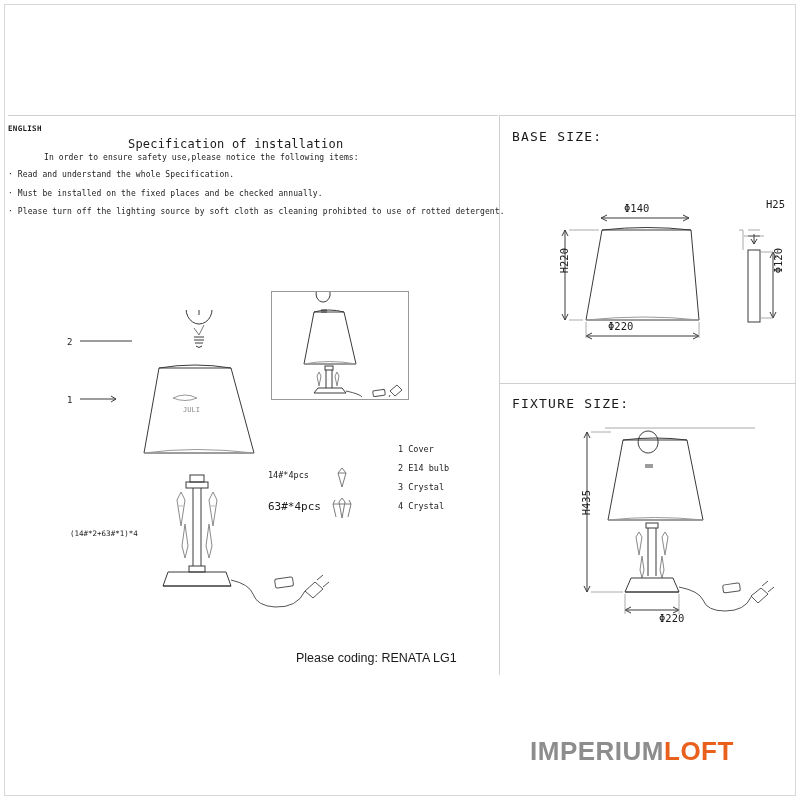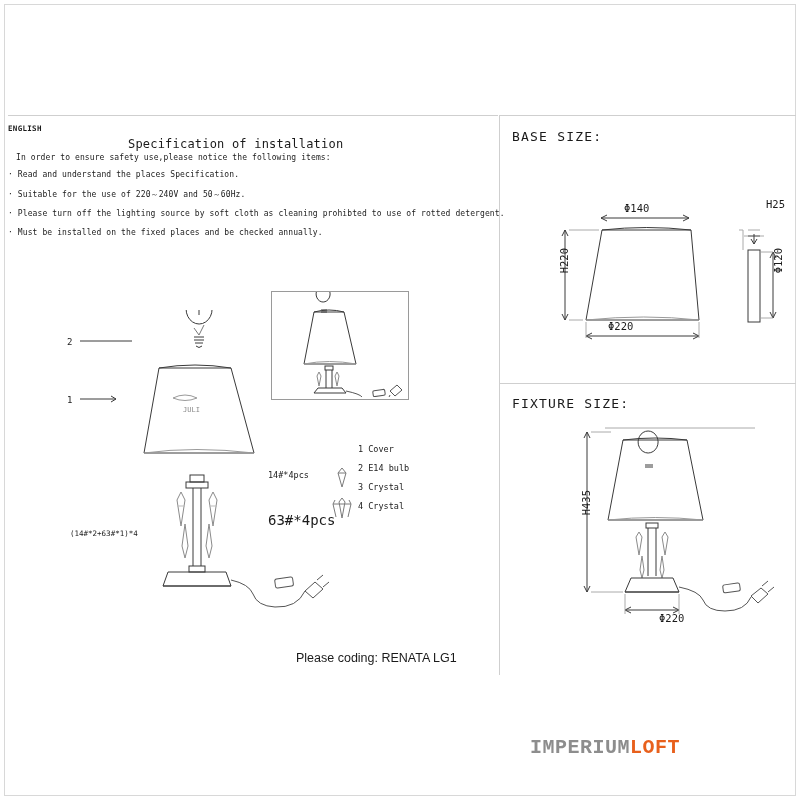--- a/index.html
+++ b/index.html
@@ -20,21 +20,21 @@
   }
 
   
   .t { position:absolute; white-space:nowrap; }
   .mono { font-family:"DejaVu Sans Mono", monospace; }
   .vert { writing-mode:vertical-rl; transform:rotate(180deg); }
 
   
   #lang { left:8px; top:124px; font-size:7.5px; font-weight:bold; letter-spacing:.3px;text-align:center; }
   #spec-title { left:128px; top:137px; font-size:12px; letter-spacing:.2px; }
-  .spec-line { font-size:8px; letter-spacing:.1px; }
+  .spec-line { font-size:8px; letter-spacing:.1px;margin-left:28px; }
   #spec-intro { left:16px; top:153px; }
   .bullets { position:absolute; left:8px; top:170px; }
   .bullets div { font-size:8px; margin-bottom:9.5px; letter-spacing:.1px; }
 
   
   #div-mid { position:absolute; left:500px; top:115px; width:296px; height:1px; background:#cfcfcf; }
   #div-base { position:absolute; left:500px; top:383px; width:296px; height:1px; background:#cfcfcf; }
   #div-vert { position:absolute; left:499px; top:115px; width:1px; height:560px; background:#cfcfcf; }
   #div-top { position:absolute; left:8px; top:115px; width:490px; height:1px; background:#cfcfcf; }
 
@@ -42,32 +42,32 @@
   #fixture-size-title { left:512px; top:396px; font-size:13px; letter-spacing:1.2px; }
 
   
   #assembly-box {
     position:absolute; left:271px; top:291px; width:136px; height:107px;
     border:1px solid #9a9a9a;
   }
 
   
   .parts { position:absolute; left:358px; top:440px; font-size:8.5px; line-height:19px; }
-  .parts div { white-space:nowrap; }
+  .parts div { white-space:nowrap;margin-left:40px; }
   #pcs1 { left:268px; top:470px; font-size:8.5px; }
-  #pcs2 { left:268px; top:500px; font-size:14px;margin-top:12px; }
+  #pcs2 { left:268px; top:500px; font-size:11px; }
 
   #callout2 { left:67px; top:337px; font-size:9px; }
   #callout1 { left:67px; top:395px; font-size:9px; }
   #crystal-note { left:70px; top:529px; font-size:7.5px; }
 
   #product-coding { left:296px; top:651px; font-size:12.5px; }
 
   
-  #logo { position:absolute; left:530px; top:736px; font-size:20px; letter-spacing:.5px; font-weight:bold;font-family:Liberation Mono, monospace; }
+  #logo { position:absolute; left:530px; top:736px; font-size:26px; letter-spacing:.5px; font-weight:bold; }
   #logo .imp { color:#8d8d8d; }
   #logo .loft { color:#e8601c; }
 
   
   .dim { font-size:10.5px; }
 </style>
 </head>
 <body>
 
 <div class="sheet">
@@ -77,24 +77,23 @@
   <div id="div-top"></div>
   <div id="div-vert"></div>
   <div id="div-mid"></div>
   <div id="div-base"></div>
 
   <div class="t mono" id="lang">ENGLISH</div>
   <div class="t mono" id="spec-title">Specification of installation</div>
   <div class="t mono spec-line" id="spec-intro">In order to ensure safety use,please notice the following items:</div>
 
   <div class="bullets mono">
-    <div>· Read and understand the places Specification.</div>
-    <div>· Suitable for the use of 220～240V and 50～60Hz.</div>
+    <div>· Read and understand the whole Specification.</div>
+    <div>· Must be installed on the fixed places and be checked annually.</div>
     <div>· Please turn off the lighting source by soft cloth as cleaning prohibted to use of rotted detergent.</div>
-    <div>· Must be installed on the fixed places and be checked annually.</div>
   </div>
 
   <svg width="280" height="330" viewBox="0 0 280 330" style="position:absolute;left:55px;top:310px;">
     <g fill="none" stroke="#3a3a3a" stroke-width="1">
 
       <g>
         <path d="M144 14 a13 15 0 1 1 0.2 0 z" stroke="#3a3a3a"></path>
         <path d="M139 27 h10 M139 30 h10 M140 33 h8"></path>
         <path d="M141 36 q3 3 6 0"></path>
         <path d="M144 5 v-7"></path>

